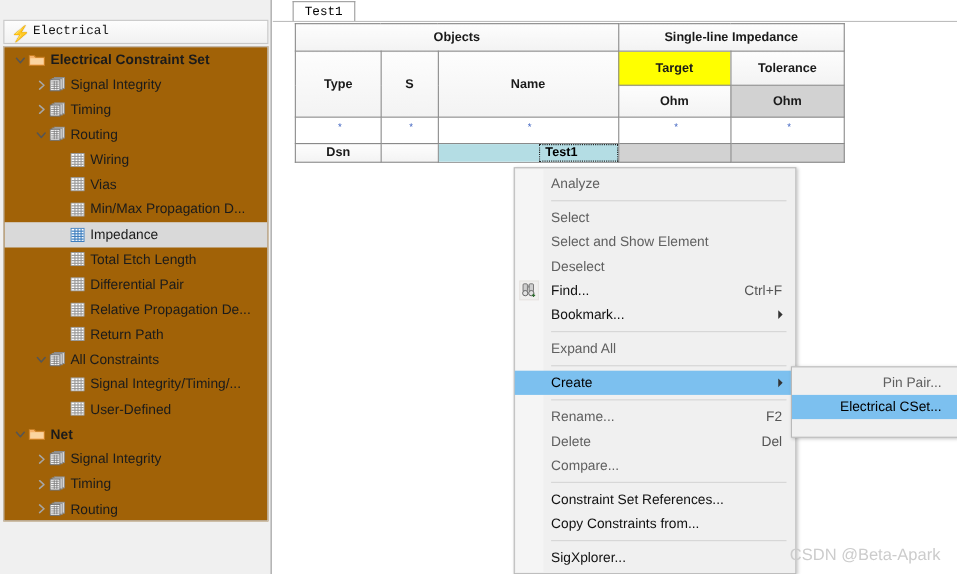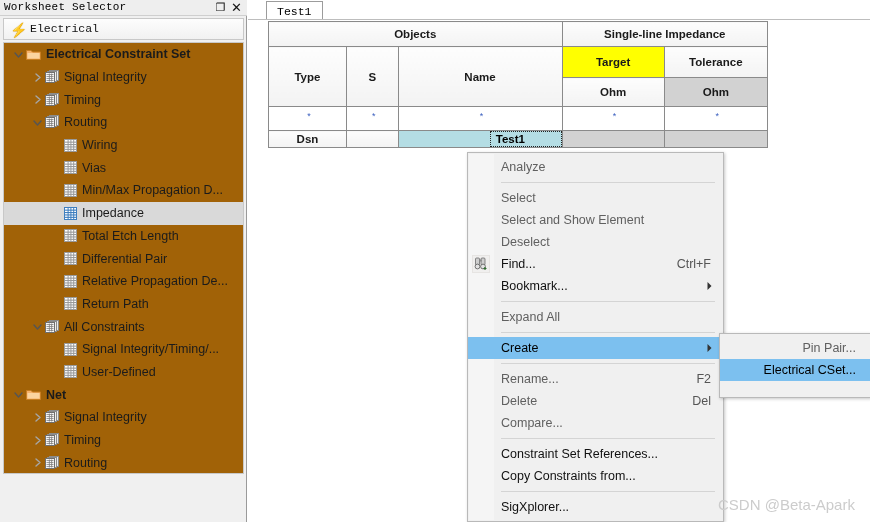--- a/index.html
+++ b/index.html
@@ -239,29 +239,20 @@
     font-size:15px;color:#cccccc;
     white-space:nowrap;z-index:60;
     font-family:"Liberation Sans",sans-serif;
   }
 </style>
 </head>
 <body>
 
 <div id="worksheet-panel">
 
-  <div id="panel-titlebar">
-    <div id="panel-title-text">Worksheet Selector</div>
-    <div class="tb-btn" id="panel-restore-btn">
-      <span class="tb-glyph">❐</span>
-    </div>
-    <div class="tb-btn" id="panel-close-btn">
-      <span class="tb-glyph">✕</span>
-    </div>
-  </div>
 
   <div id="panel-header-bar">
     <div id="electrical-lightning-icon">⚡</div>
     <div id="electrical-header-label">Electrical</div>
   </div>
 
   <div id="tree-box">
       <div class="tree-row">
         <div style="flex: 0 0 auto; width: 8px; height: 1px;"></div>
         <span class="twisty">

